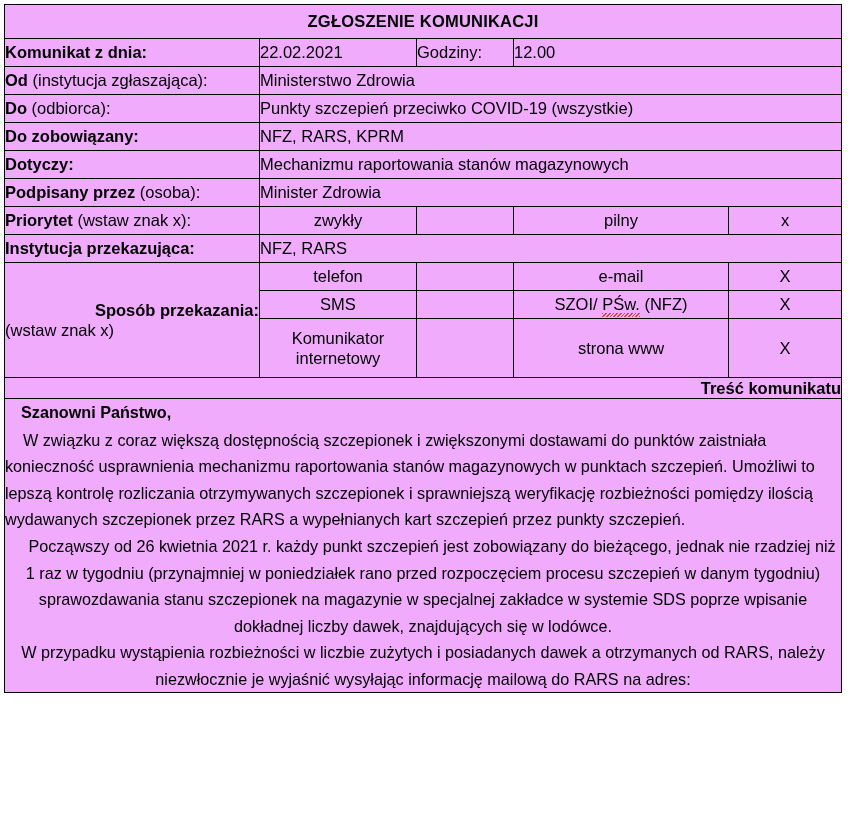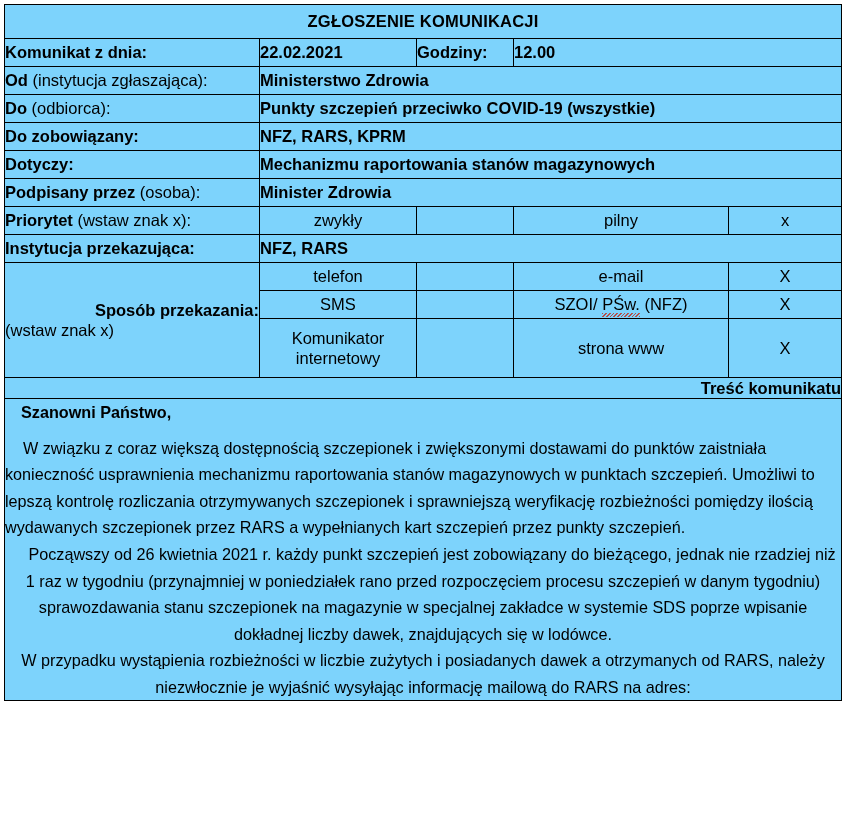--- a/index.html
+++ b/index.html
@@ -30,21 +30,21 @@
     table-layout: fixed;
     background: #ffffff;
   }
 
   table.form td {
     border: 1px solid #000000;
     padding: 0;
     vertical-align: middle;
     font-size: 16.5px;
     line-height: 1.22;
-    background: #7dd3fc;
+    background: #f0abfc;
   }
 
   
   .fill-cream   { background: #fdfcd5; }
   .fill-cream2  { background: #fbf8cb; }
   .fill-white   { background: #ffffff; }
 
   
   .title-cell {
     text-align: center;
@@ -61,21 +61,20 @@
     font-size: 16.5px;
     white-space: nowrap;
   }
   .lbl b { font-weight: bold; }
   .lbl span.plain { font-weight: normal; }
 
   
   .val {
     padding: 6px 6px 6px 10px;
     font-size: 16.5px;
-    font-weight: bold;
   }
   .val-center {
     text-align: center;
     padding: 6px 4px;
     font-size: 16.5px;
   }
   .mark {
     text-align: center;
     font-size: 16.5px;
     padding: 6px 4px;
@@ -129,21 +128,21 @@
   }
   .body-cell p {
     margin: 0;
     font-size: 16.2px;
     line-height: 1.64;
     text-align: left;
   }
   .body-cell p.salut {
     font-weight: bold;
     padding-left: 16px;
-    margin-bottom: 9px;
+    margin-bottom: 1px;
   }
   .body-cell p.indent { text-indent: 18px; }
   .body-cell p.para   { margin-top: 0; text-align: center; }
 </style>
 </head>
 <body>
 
 <div class="doc">
 
   <table class="form">

